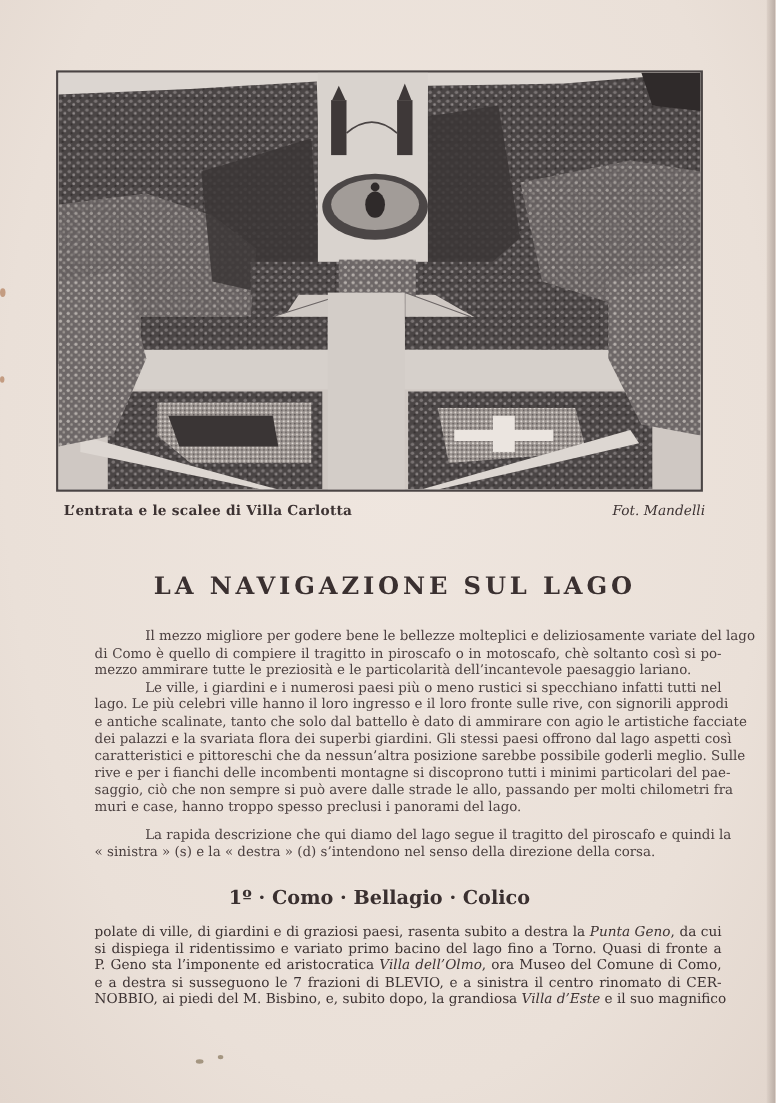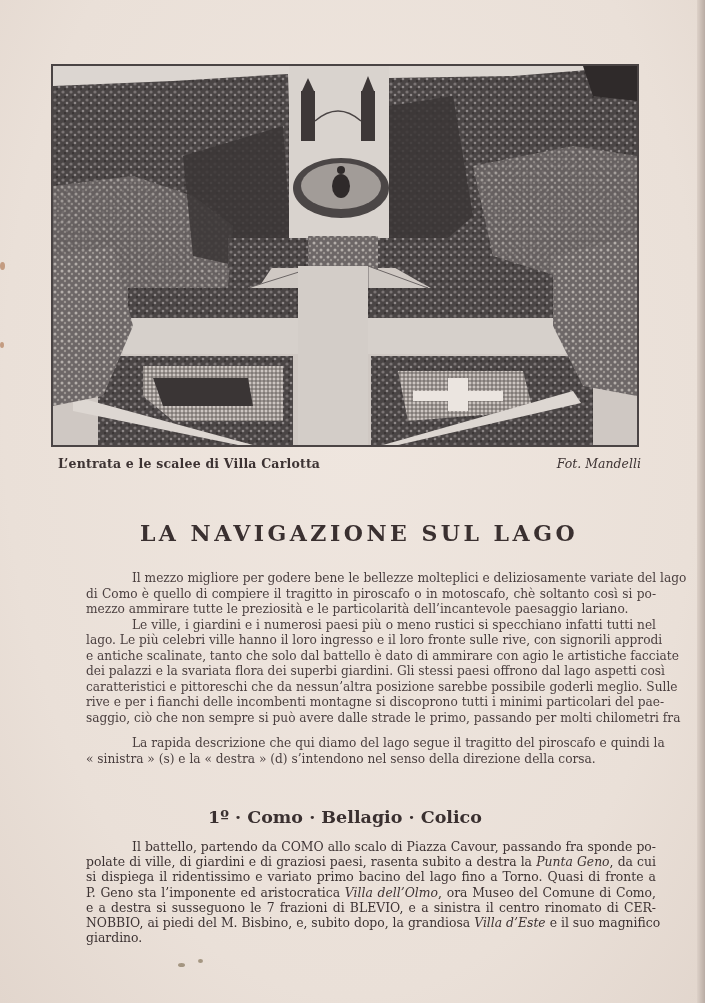--- a/index.html
+++ b/index.html
@@ -155,32 +155,31 @@
       <span class="line">di Como è quello di compiere il tragitto in piroscafo o in motoscafo, chè soltanto così si po-</span>
       <span class="line last">mezzo ammirare tutte le preziosità e le particolarità dell’incantevole paesaggio lariano.</span>
     </p>
     <p>
       <span class="line" style="padding-left: 46px; text-indent: 0px; margin-left: 0px; box-sizing: border-box; width: 100%;">Le ville, i giardini e i numerosi paesi più o meno rustici si specchiano infatti tutti nel</span>
       <span class="line">lago. Le più celebri ville hanno il loro ingresso e il loro fronte sulle rive, con signorili approdi</span>
       <span class="line">e antiche scalinate, tanto che solo dal battello è dato di ammirare con agio le artistiche facciate</span>
       <span class="line">dei palazzi e la svariata flora dei superbi giardini. Gli stessi paesi offrono dal lago aspetti così</span>
       <span class="line">caratteristici e pittoreschi che da nessun’altra posizione sarebbe possibile goderli meglio. Sulle</span>
       <span class="line">rive e per i fianchi delle incombenti montagne si discoprono tutti i minimi particolari del pae-</span>
-      <span class="line">saggio, ciò che non sempre si può avere dalle strade le primo, passando per molti chilometri fra</span>
+      <span class="line">saggio, ciò che non sempre si può avere dalle strade le allo, passando per molti chilometri fra</span>
+      <span class="line last">muri e case, hanno troppo spesso preclusi i panorami del lago.</span>
     </p>
     <p class="gap">
       <span class="line" style="text-indent: 0px; padding-left: 46px; margin-left: 0px; box-sizing: border-box; width: 100%;">La rapida descrizione che qui diamo del lago segue il tragitto del piroscafo e quindi la</span>
       <span class="line last">« sinistra » (s) e la « destra » (d) s’intendono nel senso della direzione della corsa.</span>
     </p>
   </div>
 
   <h2 class="section-heading" style="margin:0;">1º · Como · Bellagio · Colico</h2>
 
   <div class="body-text">
-    <span class="line" style="padding-left: 46px; margin-left: 0px; box-sizing: border-box; text-indent: 0px; width: 100%;">Il battello, partendo da COMO allo scalo di Piazza Cavour, passando fra sponde po-</span>
     <span class="line"><span>polate di ville, di giardini e di graziosi paesi, rasenta subito a destra la </span><em>Punta Geno</em><span>, da cui</span></span>
     <span class="line">si dispiega il ridentissimo e variato primo bacino del lago fino a Torno. Quasi di fronte a</span>
     <span class="line"><span>P. Geno sta l’imponente ed aristocratica </span><em>Villa dell’Olmo</em><span>, ora Museo del Comune di Como,</span></span>
     <span class="line">e a destra si susseguono le 7 frazioni di BLEVIO, e a sinistra il centro rinomato di CER-</span>
     <span class="line"><span>NOBBIO, ai piedi del M. Bisbino, e, subito dopo, la grandiosa </span><em>Villa d’Este</em><span> e il suo magnifico</span></span>
-    <span class="line last">giardino.</span>
   </div>
 </div>
 
 </body></html>

